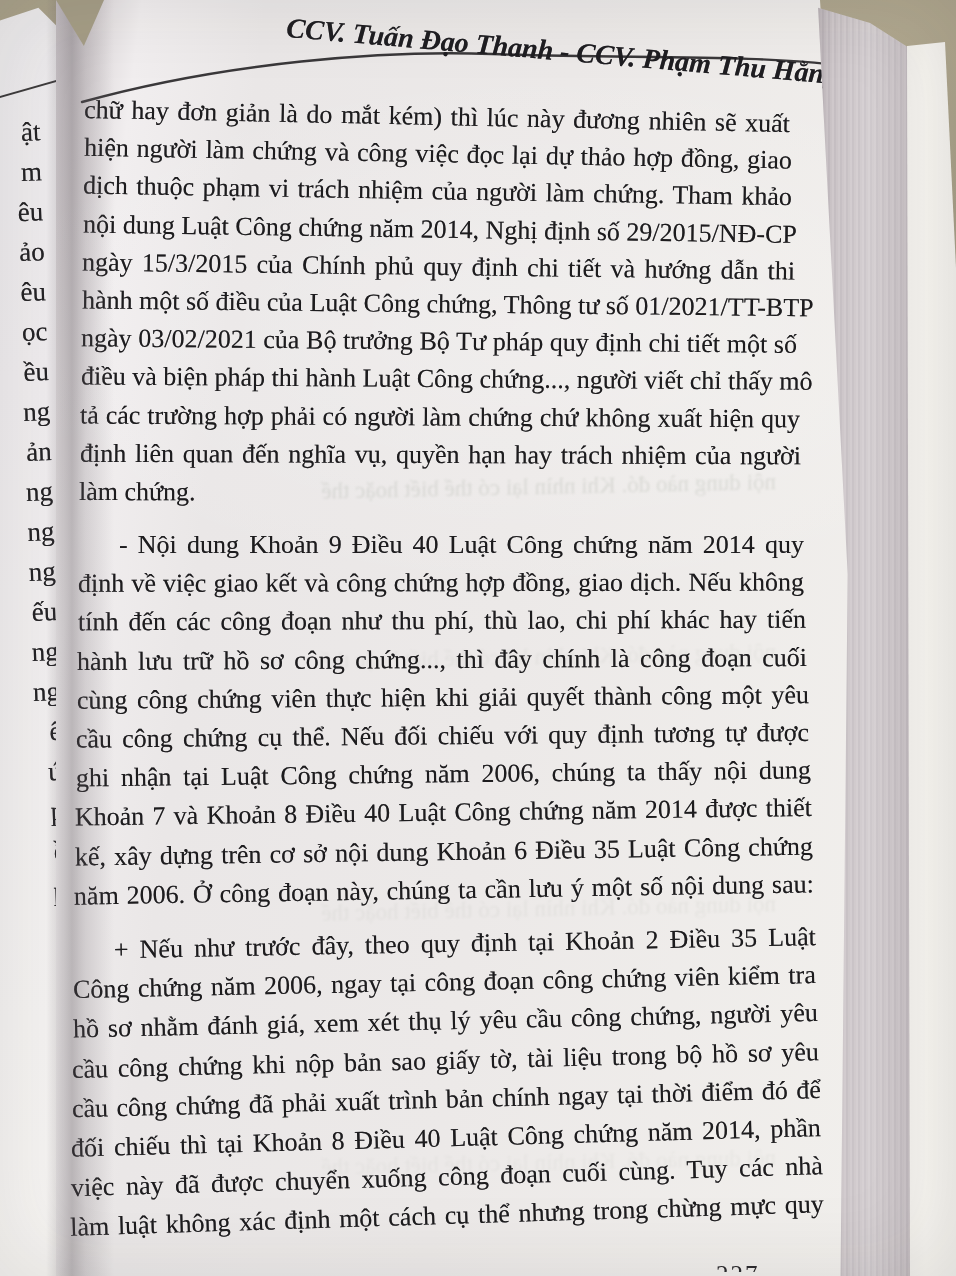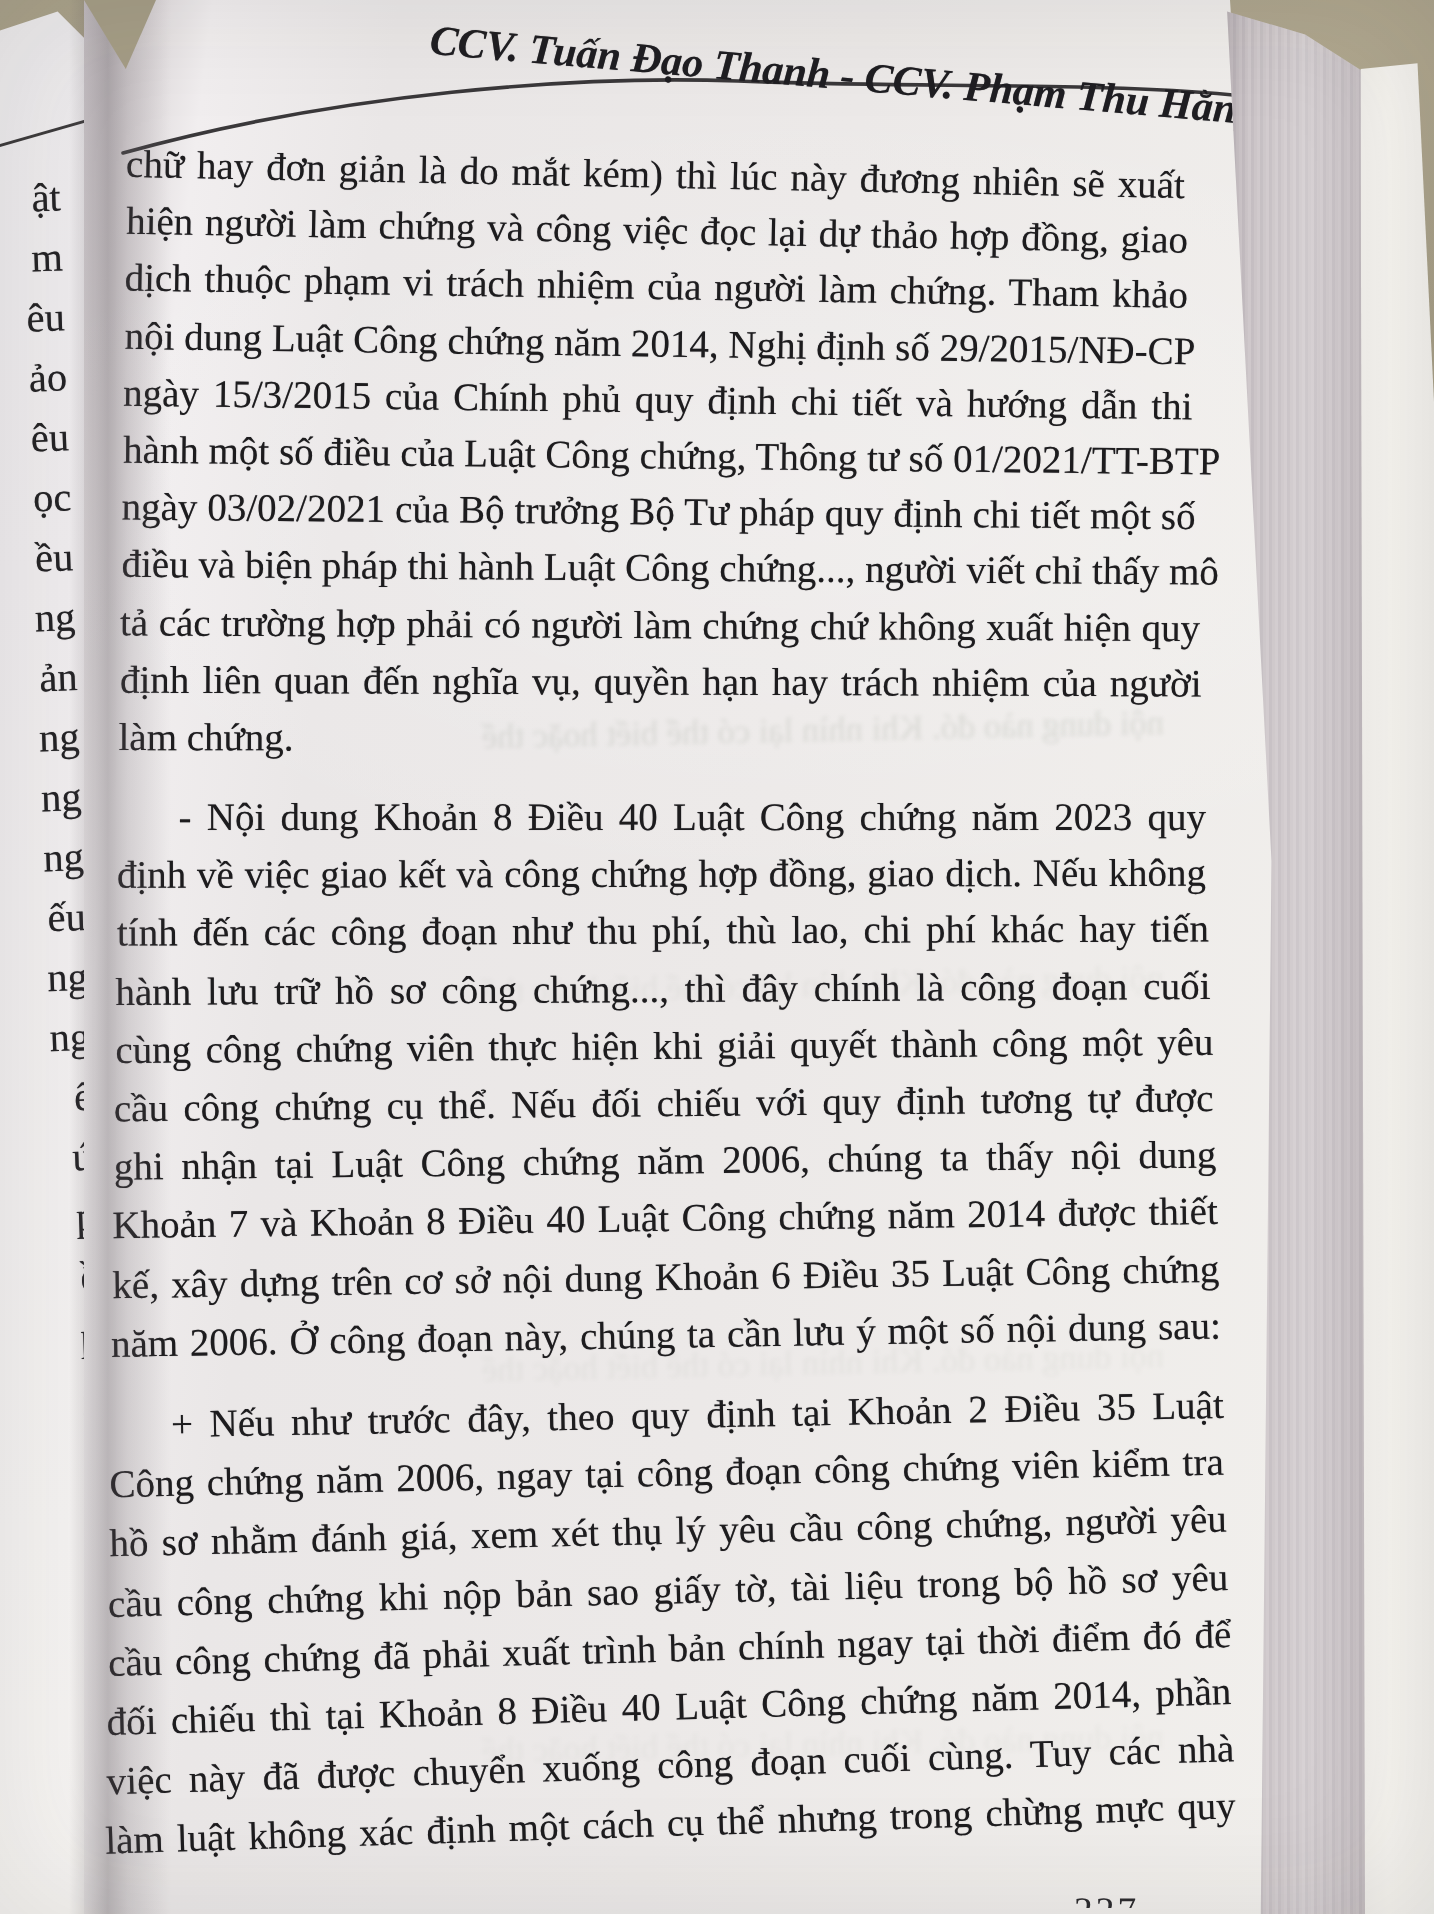--- a/index.html
+++ b/index.html
@@ -181,21 +181,21 @@
           <div class="line" style="transform: rotate(0.83deg) translateY(-2.3px); margin-left: 14.5px; width: 711px;">nội dung Luật Công chứng năm 2014, Nghị định số 29/2015/NĐ-CP</div>
           <div class="line" style="transform: rotate(0.73deg) translateY(-3px); margin-left: 14px; width: 713px;">ngày 15/3/2015 của Chính phủ quy định chi tiết và hướng dẫn thi</div>
           <div class="line" style="transform: rotate(0.62deg) translateY(-3.7px); margin-left: 13.5px; width: 715px;">hành một số điều của Luật Công chứng, Thông tư số 01/2021/TT-BTP</div>
           <div class="line" style="transform: rotate(0.52deg) translateY(-4.4px); margin-left: 13px; width: 716px;">ngày 03/02/2021 của Bộ trưởng Bộ Tư pháp quy định chi tiết một số</div>
           <div class="line" style="transform: rotate(0.41deg) translateY(-4.9px); margin-left: 12.5px; width: 718px;">điều và biện pháp thi hành Luật Công chứng..., người viết chỉ thấy mô</div>
           <div class="line" style="transform: rotate(0.31deg) translateY(-5.5px); margin-left: 12px; width: 720px;">tả các trường hợp phải có người làm chứng chứ không xuất hiện quy</div>
           <div class="line" style="transform: rotate(0.2deg) translateY(-5.9px); margin-left: 11.5px; width: 721px;">định liên quan đến nghĩa vụ, quyền hạn hay trách nhiệm của người</div>
           <div class="line" style="transform: rotate(0.1deg) translateY(-6.3px); margin-left: 11px; width: 723px; text-align-last: left;">làm chứng.</div>
         </div>
         <div class="para">
-          <div class="line" style="transform: rotate(-0.01deg) translateY(-6.6px); margin-left: 10.5px; width: 725px; text-indent: 40px;">- Nội dung Khoản 8 Điều 40 Luật Công chứng năm 2023 quy</div>
+          <div class="line" style="transform: rotate(-0.01deg) translateY(-6.6px); margin-left: 10.5px; width: 725px; text-indent: 40px;">- Nội dung Khoản 9 Điều 40 Luật Công chứng năm 2014 quy</div>
           <div class="line" style="transform: rotate(-0.11deg) translateY(-6.8px); margin-left: 10px; width: 726px;">định về việc giao kết và công chứng hợp đồng, giao dịch. Nếu không</div>
           <div class="line" style="transform: rotate(-0.22deg) translateY(-7px); margin-left: 9.5px; width: 728px;">tính đến các công đoạn như thu phí, thù lao, chi phí khác hay tiến</div>
           <div class="line" style="transform: rotate(-0.32deg) translateY(-7px); margin-left: 9px; width: 730px;">hành lưu trữ hồ sơ công chứng..., thì đây chính là công đoạn cuối</div>
           <div class="line" style="transform: rotate(-0.43deg) translateY(-7px); margin-left: 8.5px; width: 732px;">cùng công chứng viên thực hiện khi giải quyết thành công một yêu</div>
           <div class="line" style="transform: rotate(-0.53deg) translateY(-6.8px); margin-left: 8px; width: 733px;">cầu công chứng cụ thể. Nếu đối chiếu với quy định tương tự được</div>
           <div class="line" style="transform: rotate(-0.64deg) translateY(-6.6px); margin-left: 7.5px; width: 735px;">ghi nhận tại Luật Công chứng năm 2006, chúng ta thấy nội dung</div>
           <div class="line" style="transform: rotate(-0.74deg) translateY(-6.3px); margin-left: 7px; width: 737px;">Khoản 7 và Khoản 8 Điều 40 Luật Công chứng năm 2014 được thiết</div>
           <div class="line" style="transform: rotate(-0.84deg) translateY(-5.9px); margin-left: 6.5px; width: 738px;">kế, xây dựng trên cơ sở nội dung Khoản 6 Điều 35 Luật Công chứng</div>
           <div class="line" style="transform: rotate(-0.95deg) translateY(-5.5px); margin-left: 6px; width: 740px;">năm 2006. Ở công đoạn này, chúng ta cần lưu ý một số nội dung sau:</div>
         </div>

